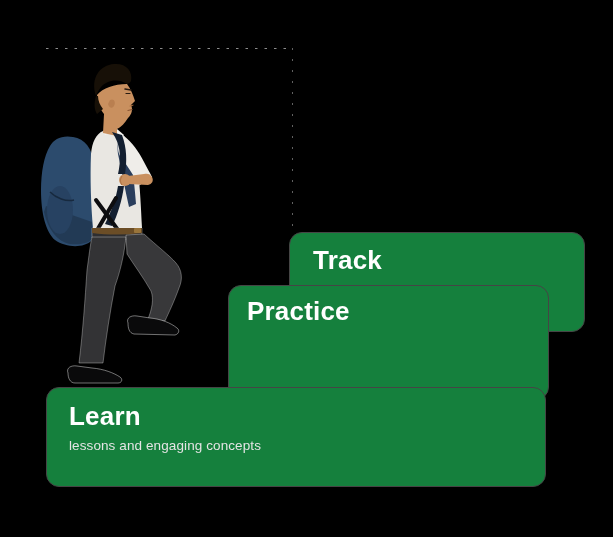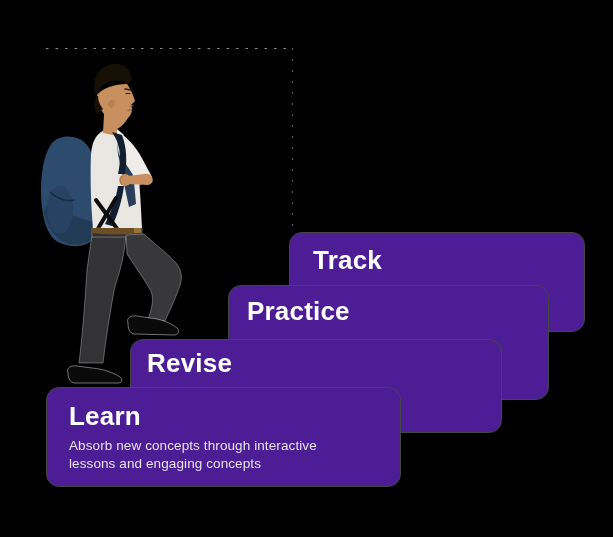--- a/index.html
+++ b/index.html
@@ -1,31 +1,31 @@
 <!DOCTYPE html>
 <html><head>
 <meta charset="utf-8">
 <style>
   html,body{margin:0;padding:0;background:#000;}
   .stage{
     position:relative;width:613px;height:537px;background:#000000;overflow:hidden;
     font-family:"Liberation Sans","DejaVu Sans",sans-serif;
   }
   .card{
-    position:absolute;background:#4c1d95;border:1px solid #454545;
+    position:absolute;background:#15803d;border:1px solid #454545;
     border-radius:13px;box-sizing:border-box;
   }
   .card .title{
     color:#ffffff;font-weight:bold;font-size:26px;line-height:1.2;letter-spacing:.2px;
     display:block;
   }
   .card-track   {left:289px;top:232px;width:296px;height:100px;padding:12px 0 0 23px;}
   .card-practice{left:228px;top:285px;width:321px;height:115px;padding:10px 0 0 18px;}
   .card-revise  {left:130px;top:339px;width:372px;height:94px;padding:8px 0 0 16px;}
-  .card-learn   {left:46px; top:387px;width:355px;height:100px;padding:13px 0 0 22px;}
+  .card-learn   {left:46px; top:387px;width:500px;height:100px;padding:13px 0 0 22px;}
   .desc{margin-top:5px;}
   .desc div{
     color:#e4e4e4;font-size:13.5px;line-height:18px;font-weight:normal;letter-spacing:.1px;
   }
   .person-svg{position:absolute;left:40px;top:62px;width:144px;height:328px;}
   .artifact-svg{position:absolute;left:0;top:0;width:613px;height:537px;pointer-events:none;}
 </style>
 </head>
 <body>
 
@@ -97,25 +97,21 @@
   </svg>
 
   <div class="card card-track">
     <span class="title">Track</span>
   </div>
 
   <div class="card card-practice">
     <span class="title">Practice</span>
   </div>
 
-  <div class="card card-revise">
-    <span class="title">Revise</span>
-  </div>
 
   <div class="card card-learn">
     <span class="title">Learn</span>
     <div class="desc">
-      <div>Absorb new concepts through interactive</div>
       <div>lessons and engaging concepts</div>
     </div>
   </div>
 
 </div>
 
 </body></html>

